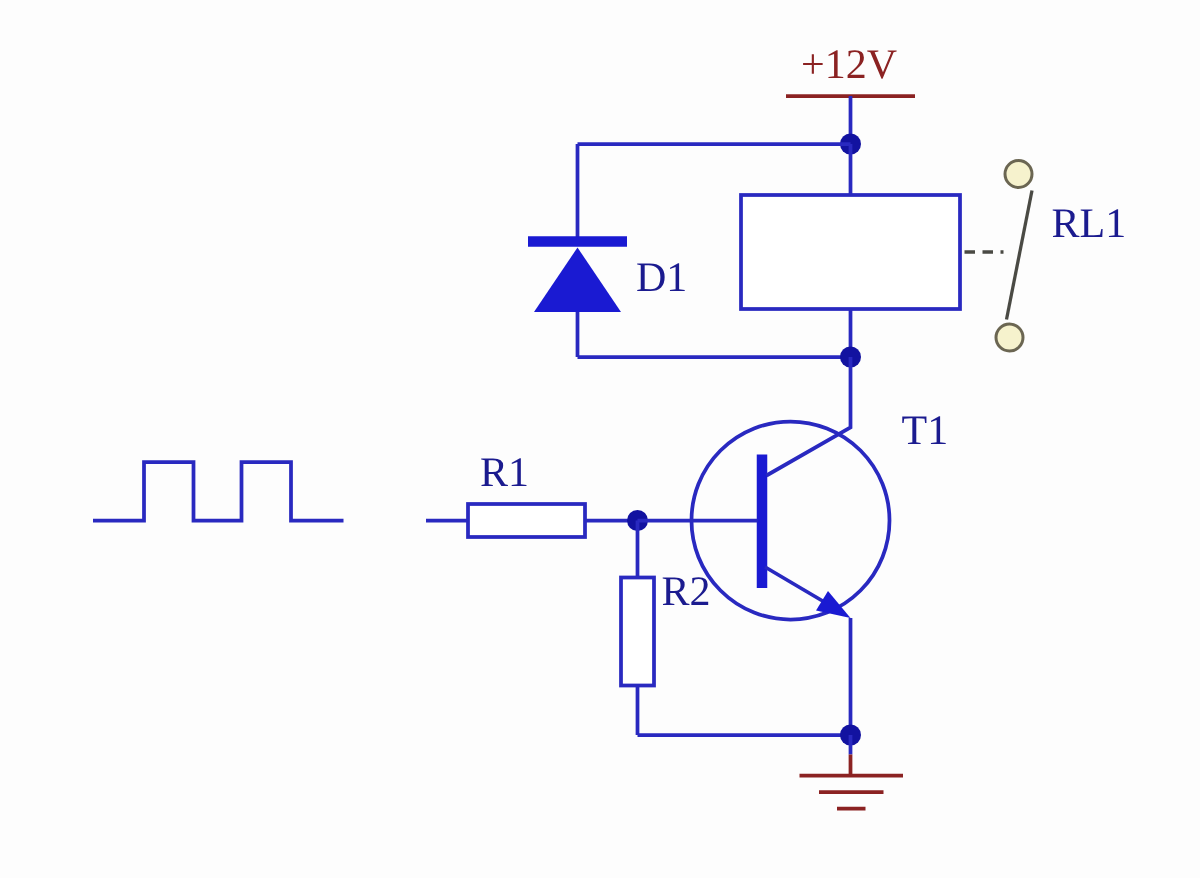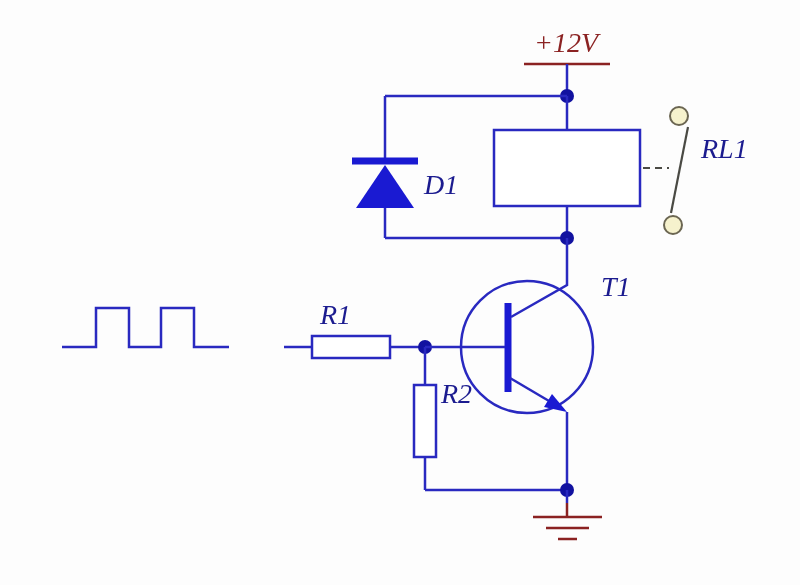--- a/index.html
+++ b/index.html
@@ -7,21 +7,20 @@
     padding: 0;
     width: 800px;
     height: 585px;
     background: var(--background, #fdfdfd);
     overflow: hidden;
   }
   .stage {
     width: 800px;
     height: 585px;
     position: relative;
-    font-style: italic;
   }
   svg { display: block; }
 
   .wire {
     stroke: var(--wire-blue, #2929c0);
     stroke-width: 2.5;
     fill: none;
     stroke-linecap: butt;
   }
   .thick {

